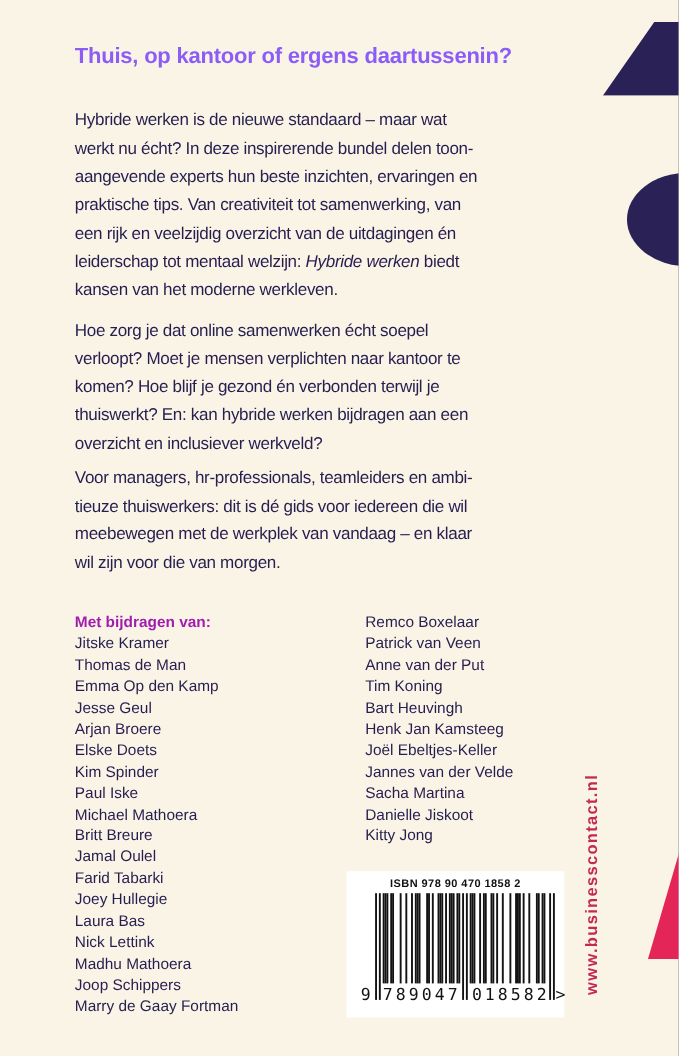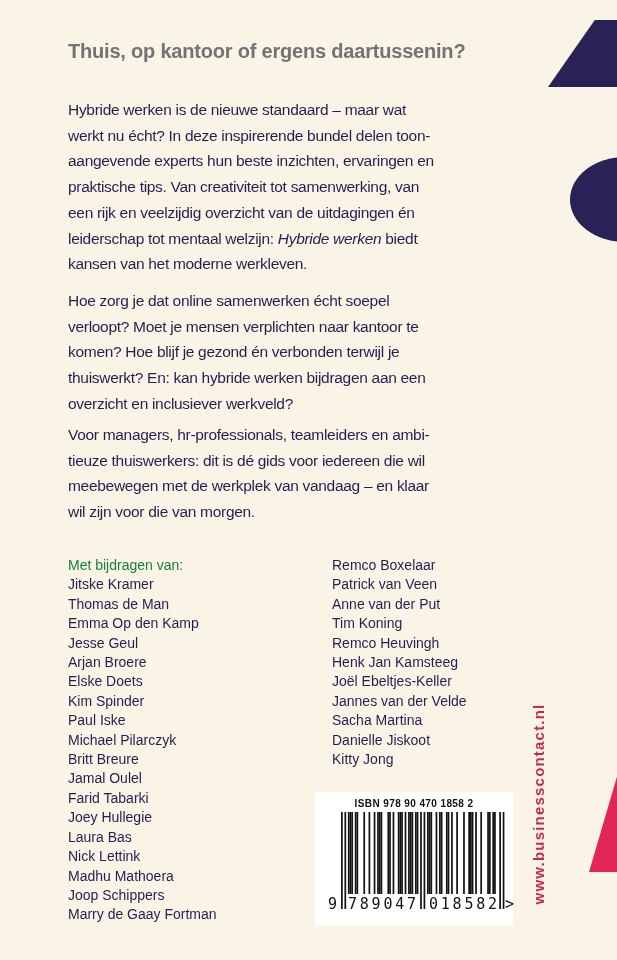--- a/index.html
+++ b/index.html
@@ -7,29 +7,29 @@
     position:relative;width:617px;height:960px;overflow:hidden;
     background:#FAF4E7;font-family:"Liberation Sans",sans-serif;
   }
   .shape{position:absolute;background:#2A2157;}
   .shape-parallelogram{left:548px;top:20px;width:117px;height:67px;
     clip-path:polygon(40% 0,100% 0,60% 100%,0 100%);}
   .shape-blob{left:570px;top:157px;width:110px;height:85px;border-radius:50%;}
   .shape-tri{position:absolute;left:589px;top:773px;width:29px;height:99px;
     background:#E32558;clip-path:polygon(100% 0,100% 100%,0 100%);}
   .heading{position:absolute;left:68px;top:40px;font-size:20px;font-weight:700;
-    color:#737373;letter-spacing:-0.2px;white-space:nowrap;}
+    color:#8b5cf6;letter-spacing:-0.2px;white-space:nowrap;}
   .para{position:absolute;left:68px;color:#251E4F;font-weight:400;
     font-size:15.5px;letter-spacing:-0.3px;line-height:25.7px;white-space:nowrap;}
   .para em{font-style:italic;}
   .p0{top:97px;} .p1{top:288px;} .p2{top:422px;}
   .col{position:absolute;top:556px;font-size:14px;line-height:19.4px;
     color:#251E4F;white-space:nowrap;}
   .colL{left:68px;} .colR{left:332px;}
-  .colHeader{color:#15803d;font-weight:400;}
+  .colHeader{color:#a21caf;font-weight:700;}
   .barcode-box{position:absolute;left:315px;top:792px;width:198px;height:133px;
     background:#ffffff;}
   .isbn{margin-top:6px;text-align:center;font-size:10px;font-weight:700;
     letter-spacing:0.4px;color:#111;white-space:nowrap;}
   .bc-svg{display:block;margin-top:3px;overflow:visible;}
   .bc-svg text{font-family:"DejaVu Sans Mono",monospace;font-size:15px;fill:#131313;}
   .site{position:absolute;left:538px;top:804px;
     transform:translate(-50%,-50%) rotate(-90deg);
     font-size:15px;font-weight:700;letter-spacing:1.2px;color:#C32952;white-space:nowrap;}
 </style>
@@ -70,37 +70,37 @@
   <div class="col colL">
     <div class="colHeader">Met bijdragen van:</div>
   <div class="name">Jitske Kramer</div>
       <div class="name">Thomas de Man</div>
       <div class="name">Emma Op den Kamp</div>
       <div class="name">Jesse Geul</div>
       <div class="name">Arjan Broere</div>
       <div class="name">Elske Doets</div>
       <div class="name">Kim Spinder</div>
       <div class="name">Paul Iske</div>
-      <div class="name">Michael Pilarczyk</div>
+      <div class="name">Michael Mathoera</div>
       <div class="name">Britt Breure</div>
       <div class="name">Jamal Oulel</div>
       <div class="name">Farid Tabarki</div>
       <div class="name">Joey Hullegie</div>
       <div class="name">Laura Bas</div>
       <div class="name">Nick Lettink</div>
       <div class="name">Madhu Mathoera</div>
       <div class="name">Joop Schippers</div>
       <div class="name">Marry de Gaay Fortman</div>
     </div>
   <div class="col colR">
       <div class="name">Remco Boxelaar</div>
       <div class="name">Patrick van Veen</div>
       <div class="name">Anne van der Put</div>
       <div class="name">Tim Koning</div>
-      <div class="name">Remco Heuvingh</div>
+      <div class="name">Bart Heuvingh</div>
       <div class="name">Henk Jan Kamsteeg</div>
       <div class="name">Joël Ebeltjes-Keller</div>
       <div class="name">Jannes van der Velde</div>
       <div class="name">Sacha Martina</div>
       <div class="name">Danielle Jiskoot</div>
       <div class="name">Kitty Jong</div>
     </div>
 
   <div class="barcode-box">
     <div class="isbn">ISBN 978 90 470 1858 2</div>

